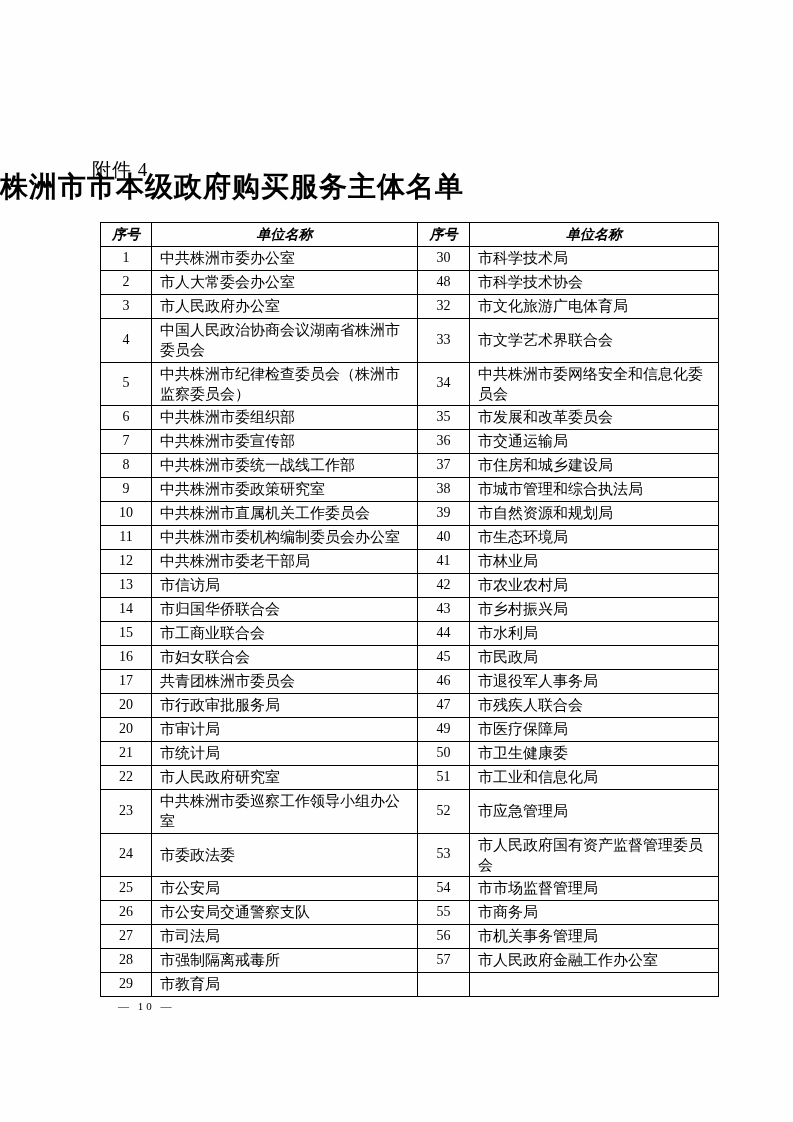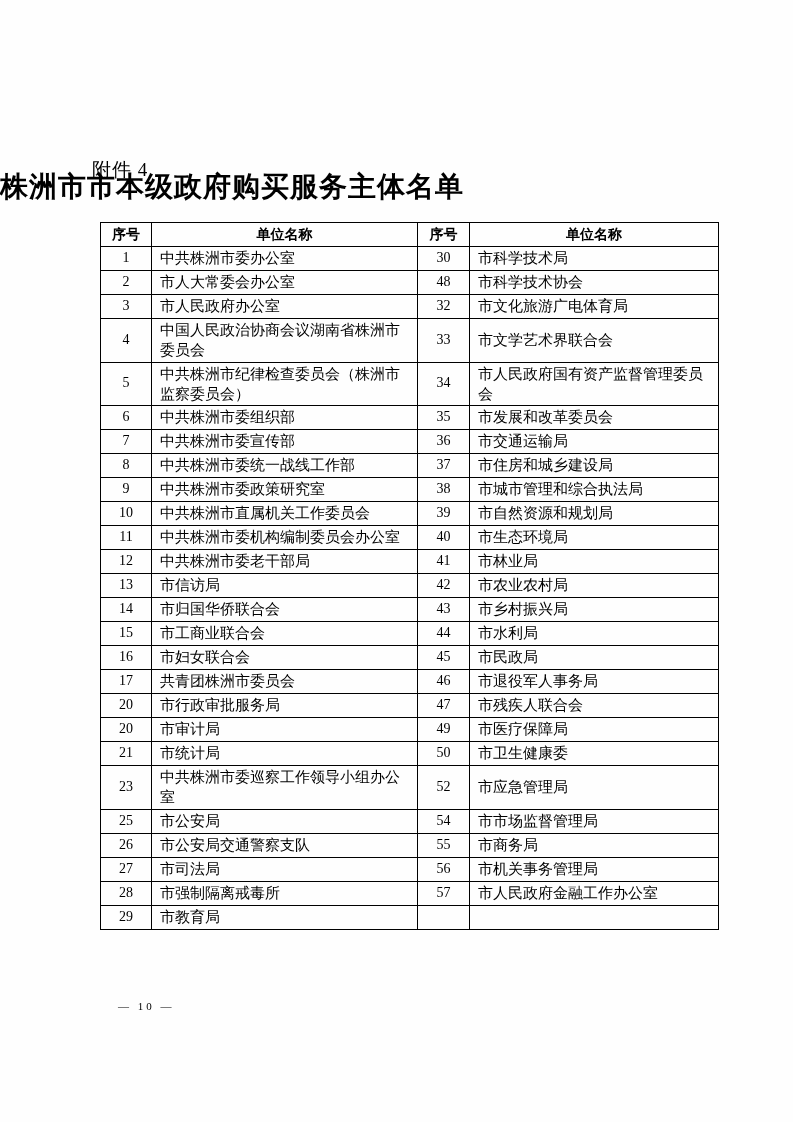--- a/index.html
+++ b/index.html
@@ -56,20 +56,21 @@
     padding: 1px 0;
     vertical-align: middle;
     overflow: hidden;
   }
   table.roster th {
     height: 21px;
     font-size: 14px;
     font-weight: bold;
     text-align: center;
     font-family: "Liberation Sans", sans-serif;
+    font-style: italic;
   }
   table.roster td {
     height: 21px;
     line-height: 1.35;
   }
   table.roster td.no {
     text-align: center;
     font-size: 14px;
     font-family: "Liberation Serif", serif;
   }
@@ -136,21 +137,21 @@
         <tr>
           <td class="no">4</td>
           <td class="name">中国人民政治协商会议湖南省株洲市委员会</td>
           <td class="no">33</td>
           <td class="name">市文学艺术界联合会</td>
         </tr>
         <tr>
           <td class="no">5</td>
           <td class="name">中共株洲市纪律检查委员会（株洲市监察委员会）</td>
           <td class="no">34</td>
-          <td class="name">市人民政府国有资产监督管理委员会</td>
+          <td class="name">中共株洲市委网络安全和信息化委员会</td>
         </tr>
         <tr>
           <td class="no">6</td>
           <td class="name">中共株洲市委组织部</td>
           <td class="no">35</td>
           <td class="name">市发展和改革委员会</td>
         </tr>
         <tr>
           <td class="no">7</td>
           <td class="name">中共株洲市委宣传部</td>
@@ -229,26 +230,38 @@
           <td class="no">49</td>
           <td class="name">市医疗保障局</td>
         </tr>
         <tr>
           <td class="no">21</td>
           <td class="name">市统计局</td>
           <td class="no">50</td>
           <td class="name">市卫生健康委</td>
         </tr>
         <tr>
+          <td class="no">22</td>
+          <td class="name">市人民政府研究室</td>
+          <td class="no">51</td>
+          <td class="name">市工业和信息化局</td>
+        </tr>
+        <tr>
           <td class="no">23</td>
           <td class="name">中共株洲市委巡察工作领导小组办公室</td>
           <td class="no">52</td>
           <td class="name">市应急管理局</td>
         </tr>
         <tr>
+          <td class="no">24</td>
+          <td class="name">市委政法委</td>
+          <td class="no">53</td>
+          <td class="name">市人民政府国有资产监督管理委员会</td>
+        </tr>
+        <tr>
           <td class="no">25</td>
           <td class="name">市公安局</td>
           <td class="no">54</td>
           <td class="name">市市场监督管理局</td>
         </tr>
         <tr>
           <td class="no">26</td>
           <td class="name">市公安局交通警察支队</td>
           <td class="no">55</td>
           <td class="name">市商务局</td>

